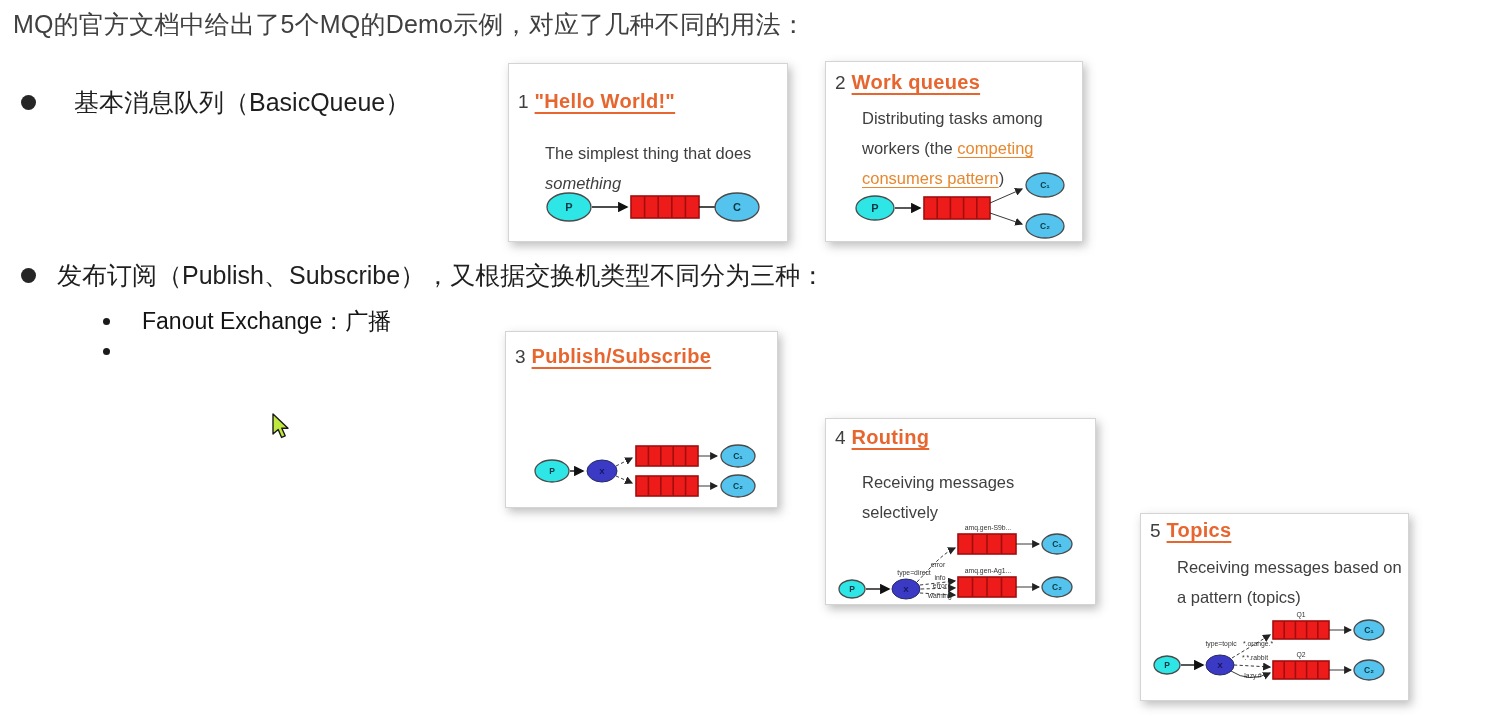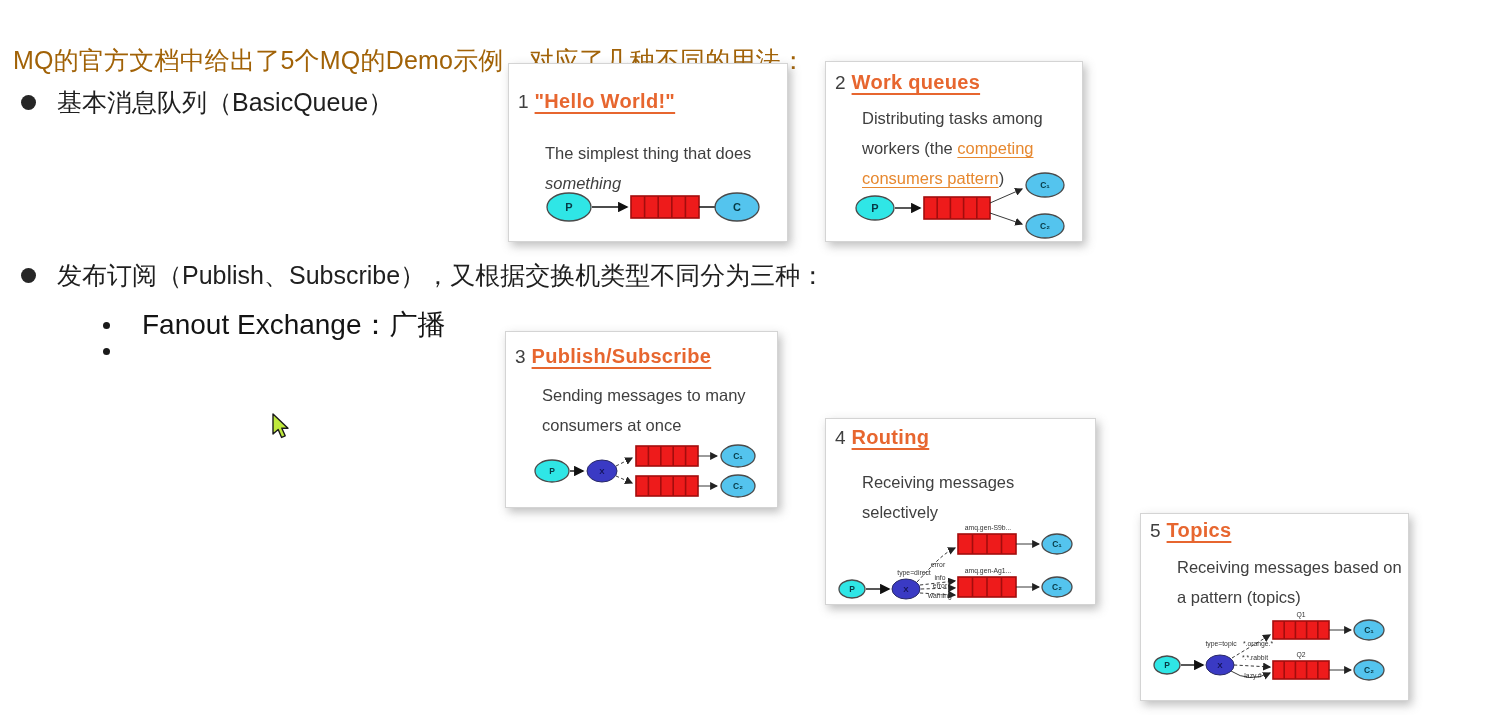--- a/index.html
+++ b/index.html
@@ -1,33 +1,33 @@
 <!DOCTYPE html>
 <html><head>
 <meta charset="utf-8">
 <style>
   * { margin:0; padding:0; box-sizing:border-box; }
   html,body { width:1492px; height:715px; background:#ffffff; overflow:hidden;
     font-family:"Liberation Sans","DejaVu Sans",sans-serif; }
   .stage { position:relative; width:1492px; height:715px; background:#fff; }
 
   
-  .page-title { position:absolute; left:13px; top:8px; font-size:25px; color:#a16207;
-    letter-spacing:0.2px; white-space:nowrap;margin-top:36px; }
+  .page-title { position:absolute; left:13px; top:8px; font-size:25px; color:#404040;
+    letter-spacing:0.2px; white-space:nowrap; }
   .bullet { position:absolute; display:flex; align-items:center; color:#1f1f1f; }
   .bullet .dot { width:15px; height:15px; border-radius:50%; background:#262626;
     margin-right:21px; flex:0 0 auto; }
   .bullet .btxt { font-size:25px; white-space:nowrap; }
-  .b1 { left:21px; top:86px; }
+  .b1 { left:21px; top:86px;gap:17px; }
   .b2 { left:21px; top:141px; }
   .b3 { left:21px; top:259px; }
   .sub { position:absolute; display:flex; align-items:center; color:#141414; }
   .sub .sdot { width:7px; height:7px; border-radius:50%; background:#1a1a1a;
     margin-right:32px; flex:0 0 auto; }
-  .sub .stxt { font-size:28px; white-space:nowrap; }
+  .sub .stxt { font-size:23px; white-space:nowrap; }
   .s1 { left:103px; top:306px; }
   .s2 { left:103px; top:348px; }
   .s3 { left:103px; top:389px; }
 
   
   .card { position:absolute; background:#fff; border:1px solid #d4d4d4;
     box-shadow:3px 4px 9px rgba(110,110,110,0.45); }
   .card-head { display:flex; align-items:baseline; padding-left:9px; }
   .card-num { font-size:19px; color:#3f3f3f; margin-right:6px; }
   .card-link { font-size:20px; font-weight:bold; color:#e7662f;
@@ -161,21 +161,20 @@
       <ellipse class="n-c" cx="191" cy="56" rx="19" ry="12"></ellipse>
       <text class="ntxt-sm" x="191" y="59">C₂</text>
     </svg>
   </div>
 
   <div class="card card3">
     <div class="card-head">
       <span class="card-num">3</span>
       <span class="card-link">Publish/Subscribe</span>
     </div>
-    <div class="card-desc">Sending messages to many consumers at once</div>
     <svg class="diag" width="240" height="64" viewBox="0 0 240 64">
       <ellipse class="n-p" cx="18" cy="36" rx="17" ry="11"></ellipse>
       <text class="ntxt-sm" x="18" y="39">P</text>
       <line class="lnk" x1="36" y1="36" x2="49" y2="36" marker-end="url(#arr)"></line>
       <ellipse class="n-x" cx="68" cy="36" rx="15" ry="11"></ellipse>
       <text class="xtxt" x="68" y="39">X</text>
       <line class="dash" x1="82" y1="31" x2="98" y2="23" marker-end="url(#arrs)"></line>
       <line class="dash" x1="82" y1="41" x2="98" y2="48" marker-end="url(#arrs)"></line>
       <g>
         <rect class="q" x="102" y="11" width="62" height="20"></rect>

